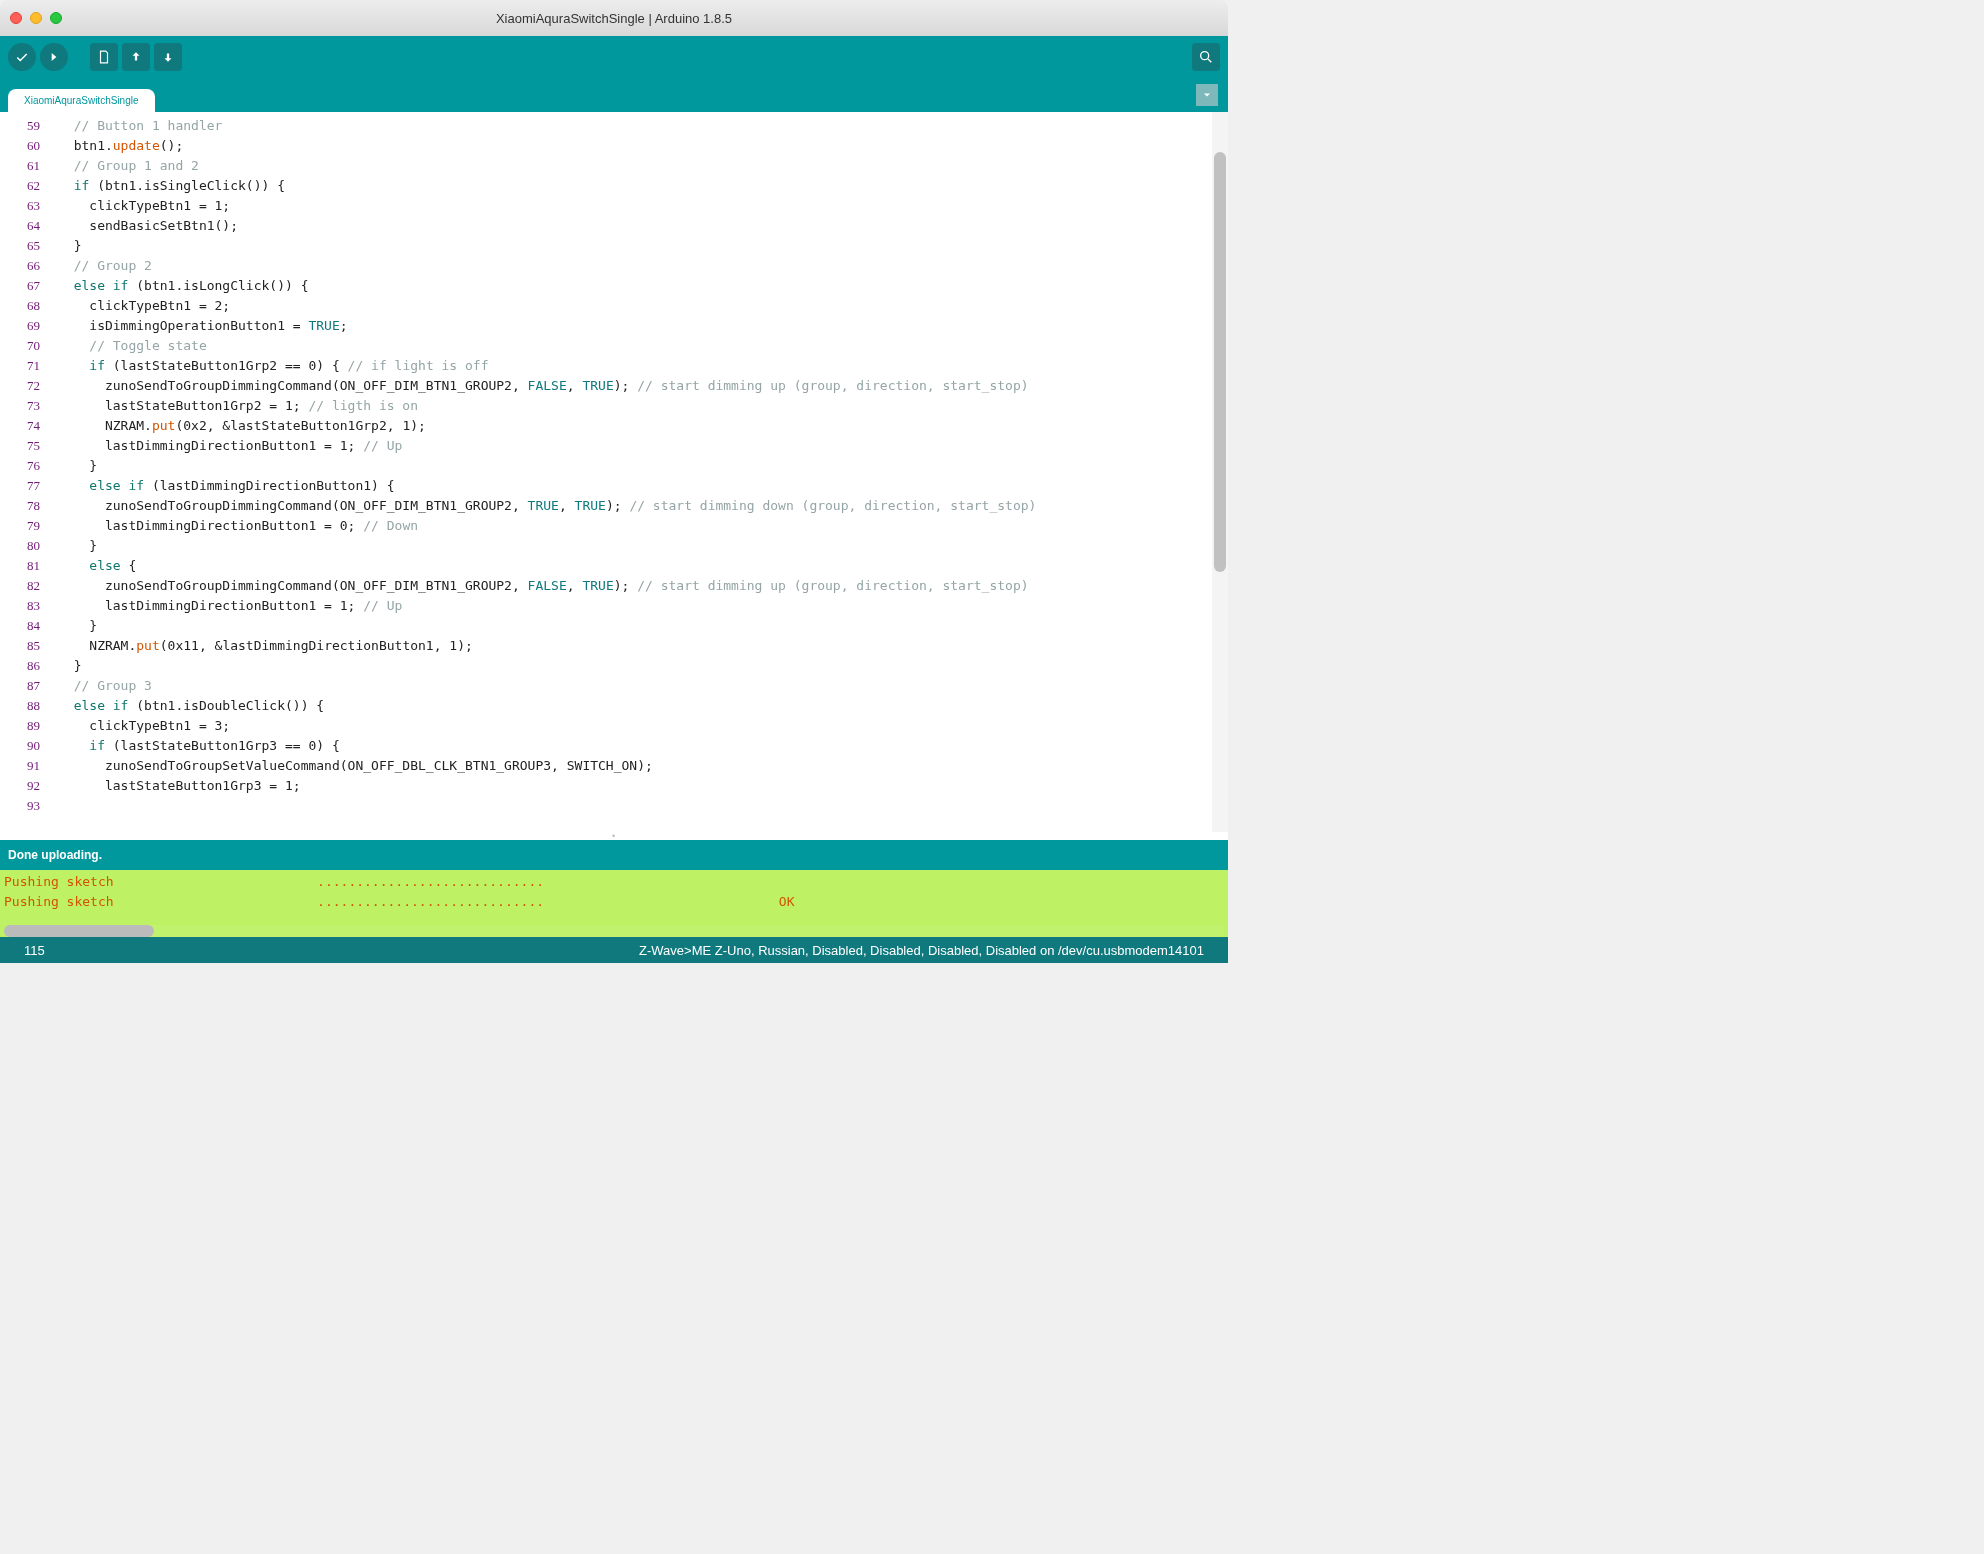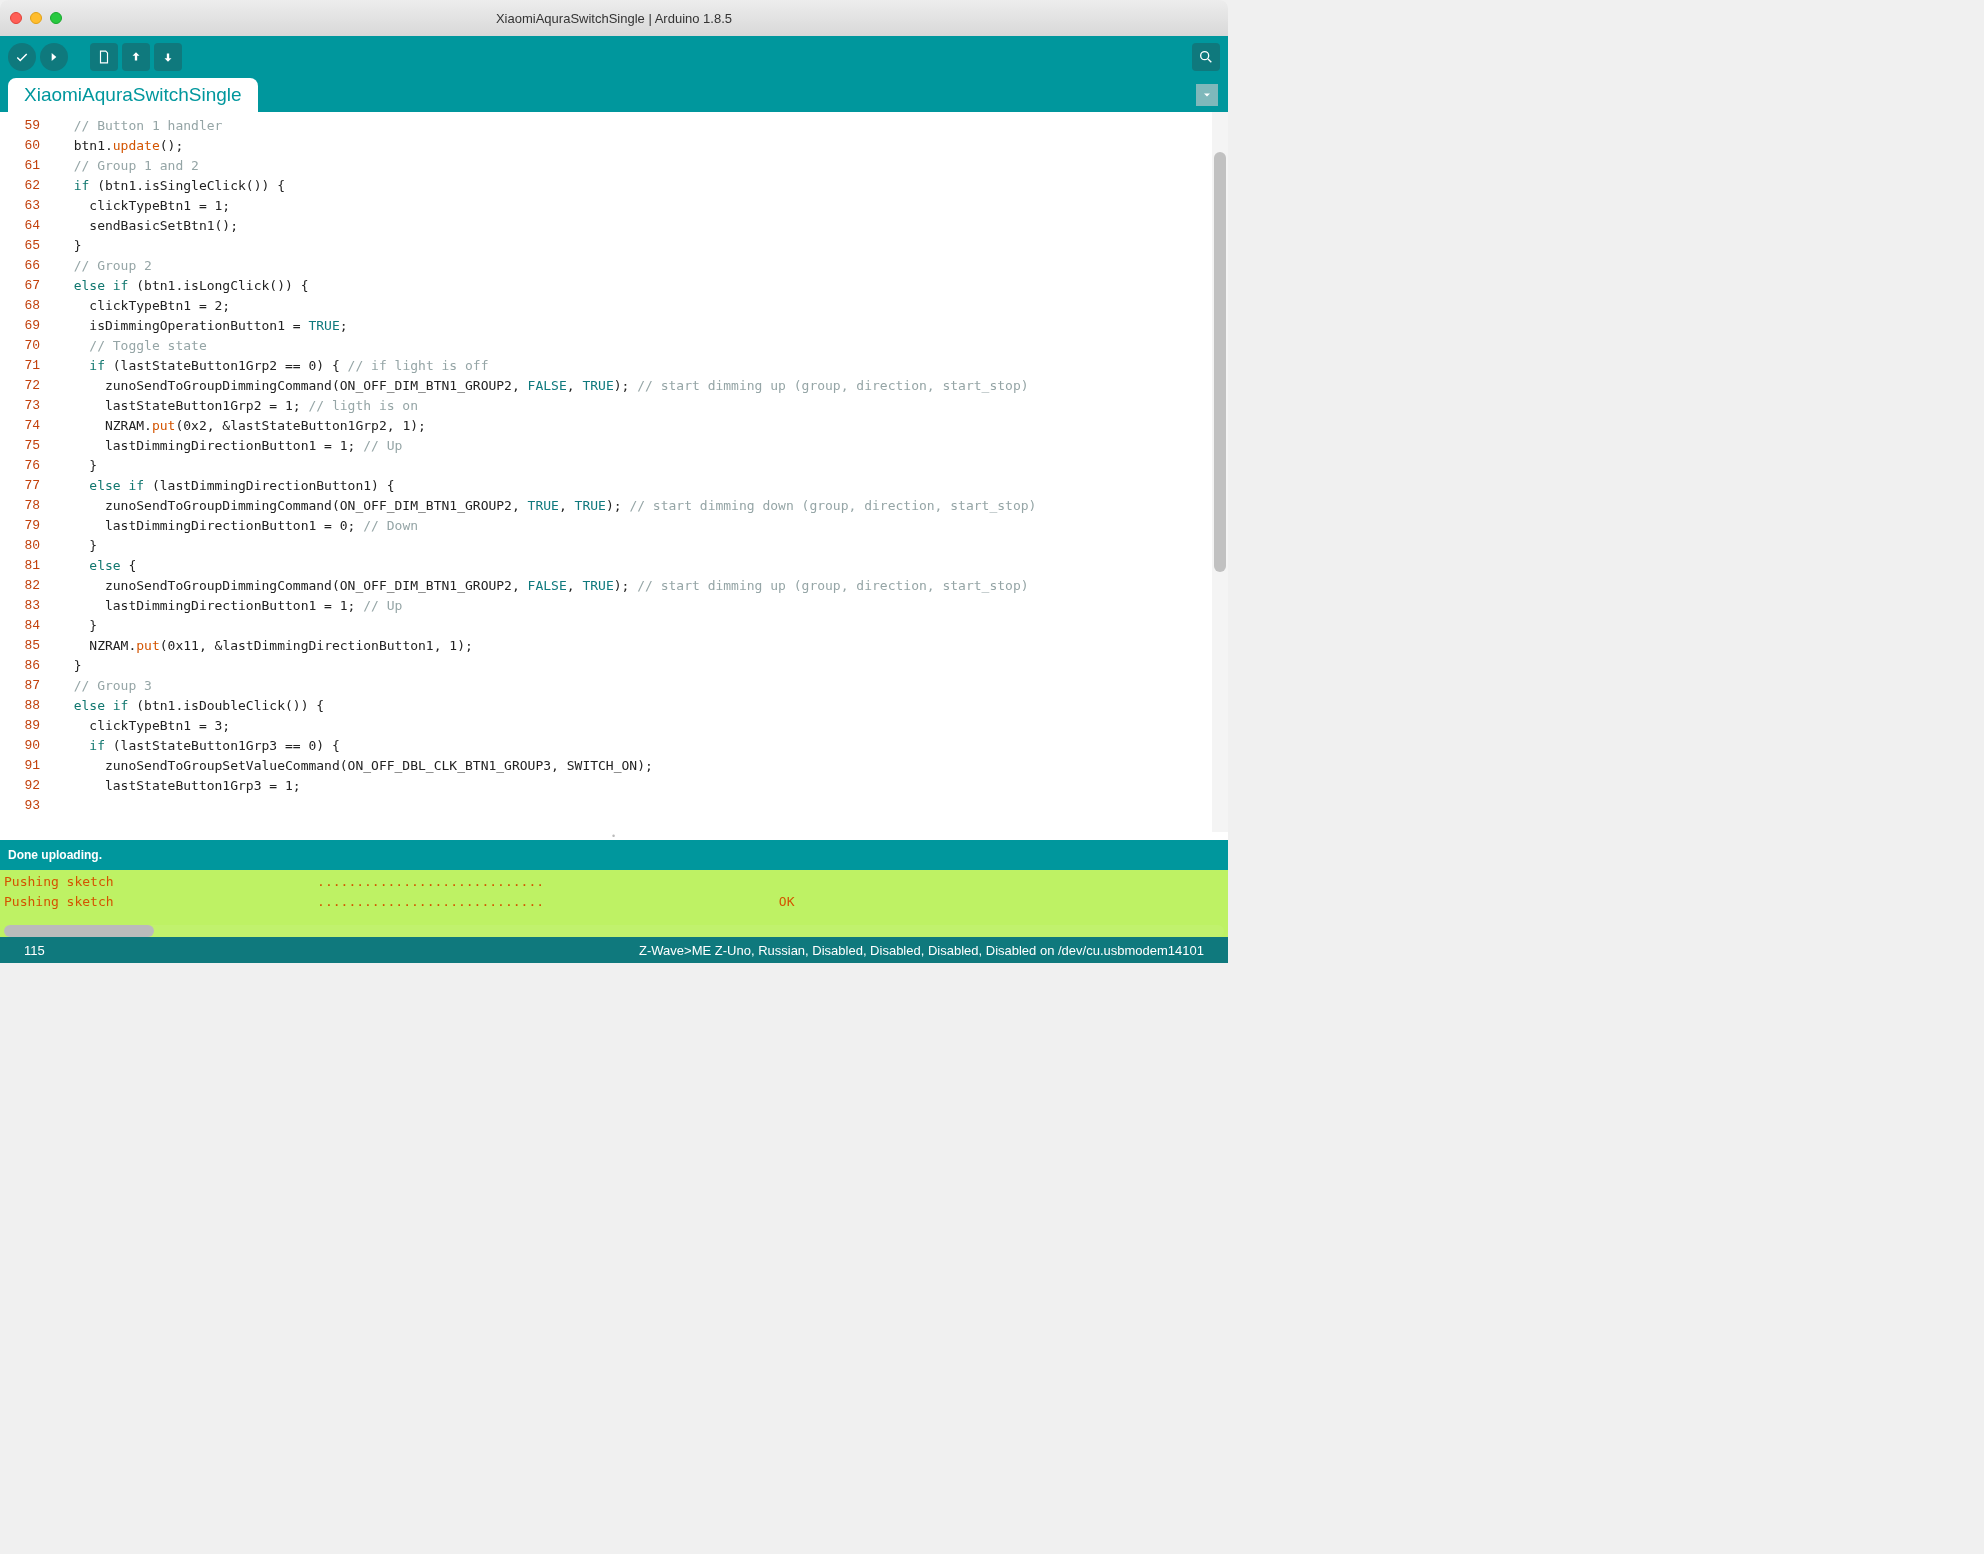--- a/index.html
+++ b/index.html
@@ -62,21 +62,21 @@
     height: 34px;
     background: #00979d;
     display: flex;
     align-items: flex-end;
     padding: 0 8px;
     position: relative;
   }
   .tab {
     background: #fff;
     padding: 6px 16px 6px 16px;
-    font-size: 19px;
+    font-size: 10px;
     color: #00979d;
     border-radius: 8px 8px 0 0;
     cursor: pointer;
     text-align: right;
   }
   .tab-menu {
     position: absolute;
     right: 10px;
     top: 6px;
     width: 22px; height: 22px;
@@ -89,22 +89,22 @@
   .editor-wrap {
     flex: 1;
     display: flex;
     background: #fff;
     overflow: hidden;
     position: relative;
   }
   .gutter {
     width: 50px;
     background: #fff;
-    color: #c2410c;
-    font-family: Liberation Mono, monospace;
+    color: #701a75;
+    font-family: Liberation Serif, serif;
     font-size: 13px;
     text-align: right;
     padding: 4px 10px 4px 0;
     line-height: 20px;
     user-select: none;
   }
   .code {
     flex: 1;
     font-family: "Menlo", "Consolas", monospace;
     font-size: 13px;

